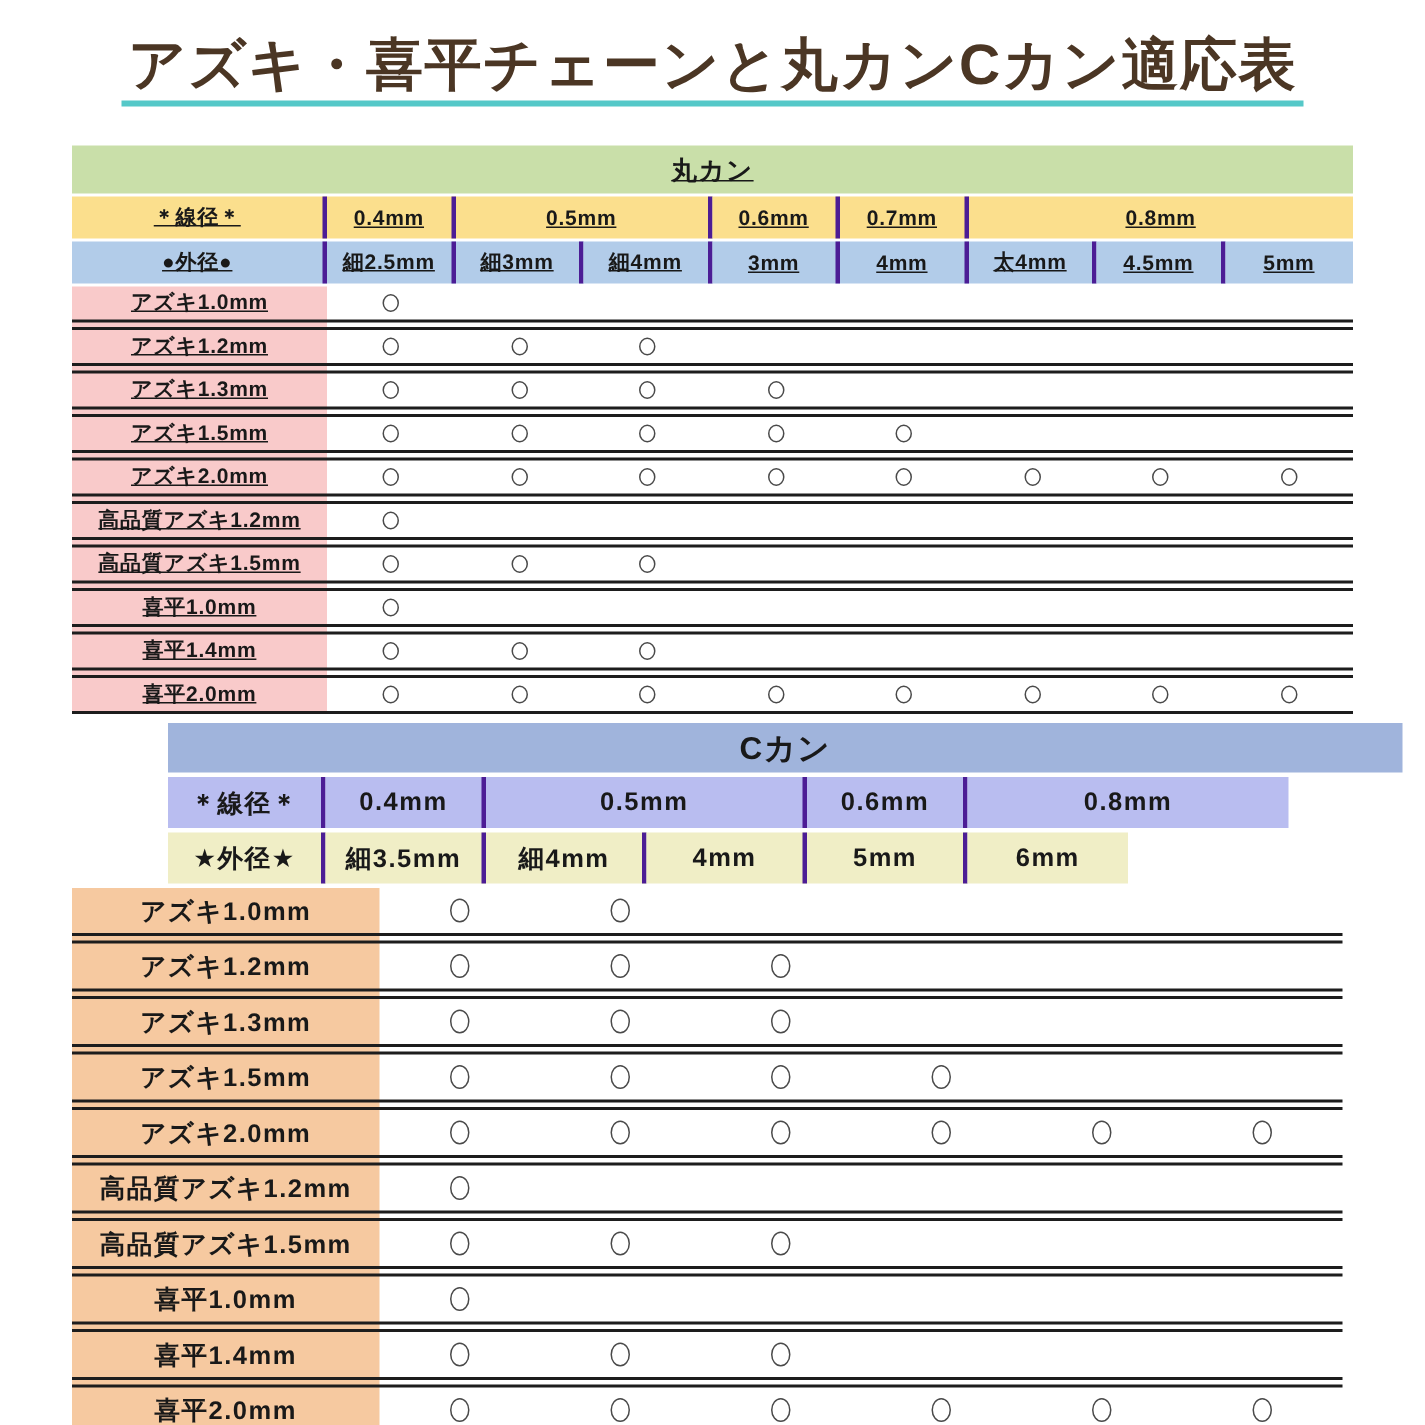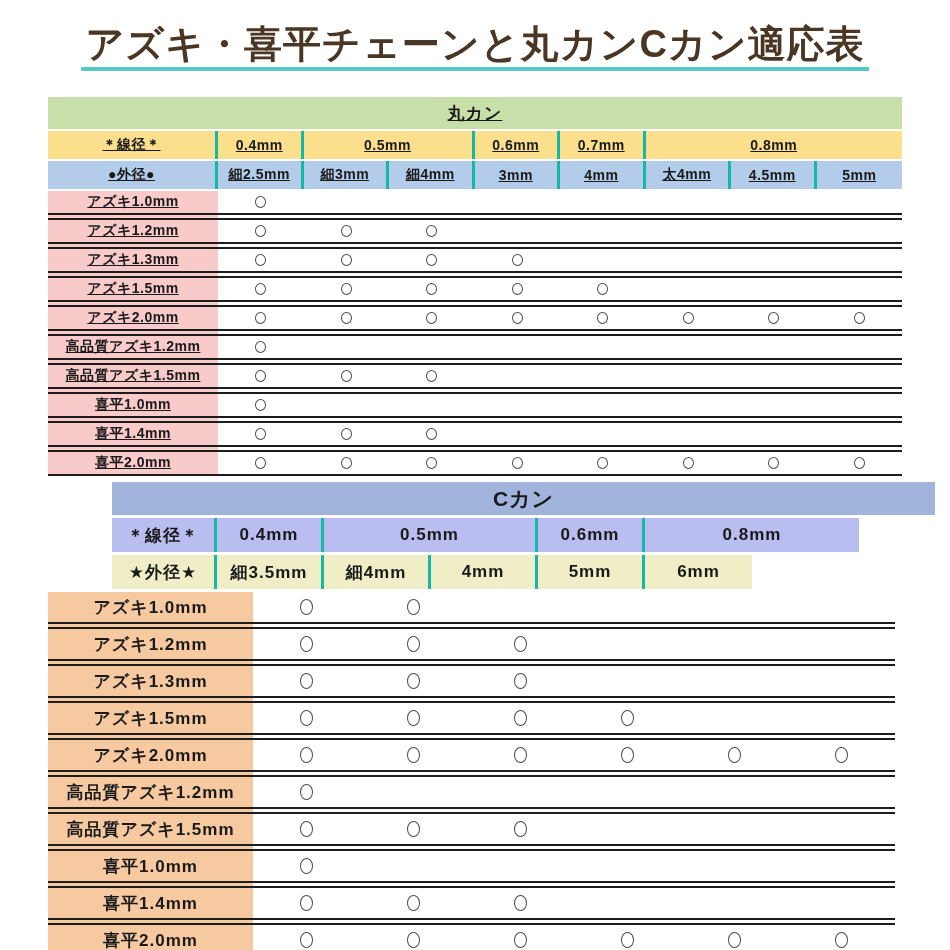--- a/index.html
+++ b/index.html
@@ -36,21 +36,21 @@
   }
   .t1 .bar { background: var(--t1-header-bg); height: 32px; font-size: 17px; margin-bottom: 2px; letter-spacing: 1px; }
   .t2 .bar { background: var(--t2-header-bg); height: 33px; font-size: 21px; margin-bottom: 3px; letter-spacing: 1px; }
 
   .hrow { display: flex; }
   .t1 .hrow { height: 28px; margin-bottom: 2px; }
   .t2 .hrow { height: 34px; margin-bottom: 3px; }
 
   .hcell {
     display: flex; align-items: center; justify-content: center;
-    border-right: 3px solid #14b8a6;
+    border-right: 3px solid #4c1d95;
     letter-spacing: 0.5px;
     flex-grow: 0; flex-shrink: 0;
   }
   .hcell:last-child { border-right: none; }
   .t1 .hcell { font-size: 14px; }
   .t2 .hcell { font-size: 17px; letter-spacing: 1px; }
   .hlabel { flex: 0 0 var(--labelw); }
   .t2 .hlabel { flex: 0 0 105px; }
 
   .t1 .wire-row  .hcell { background: var(--t1-wire-bg); }

